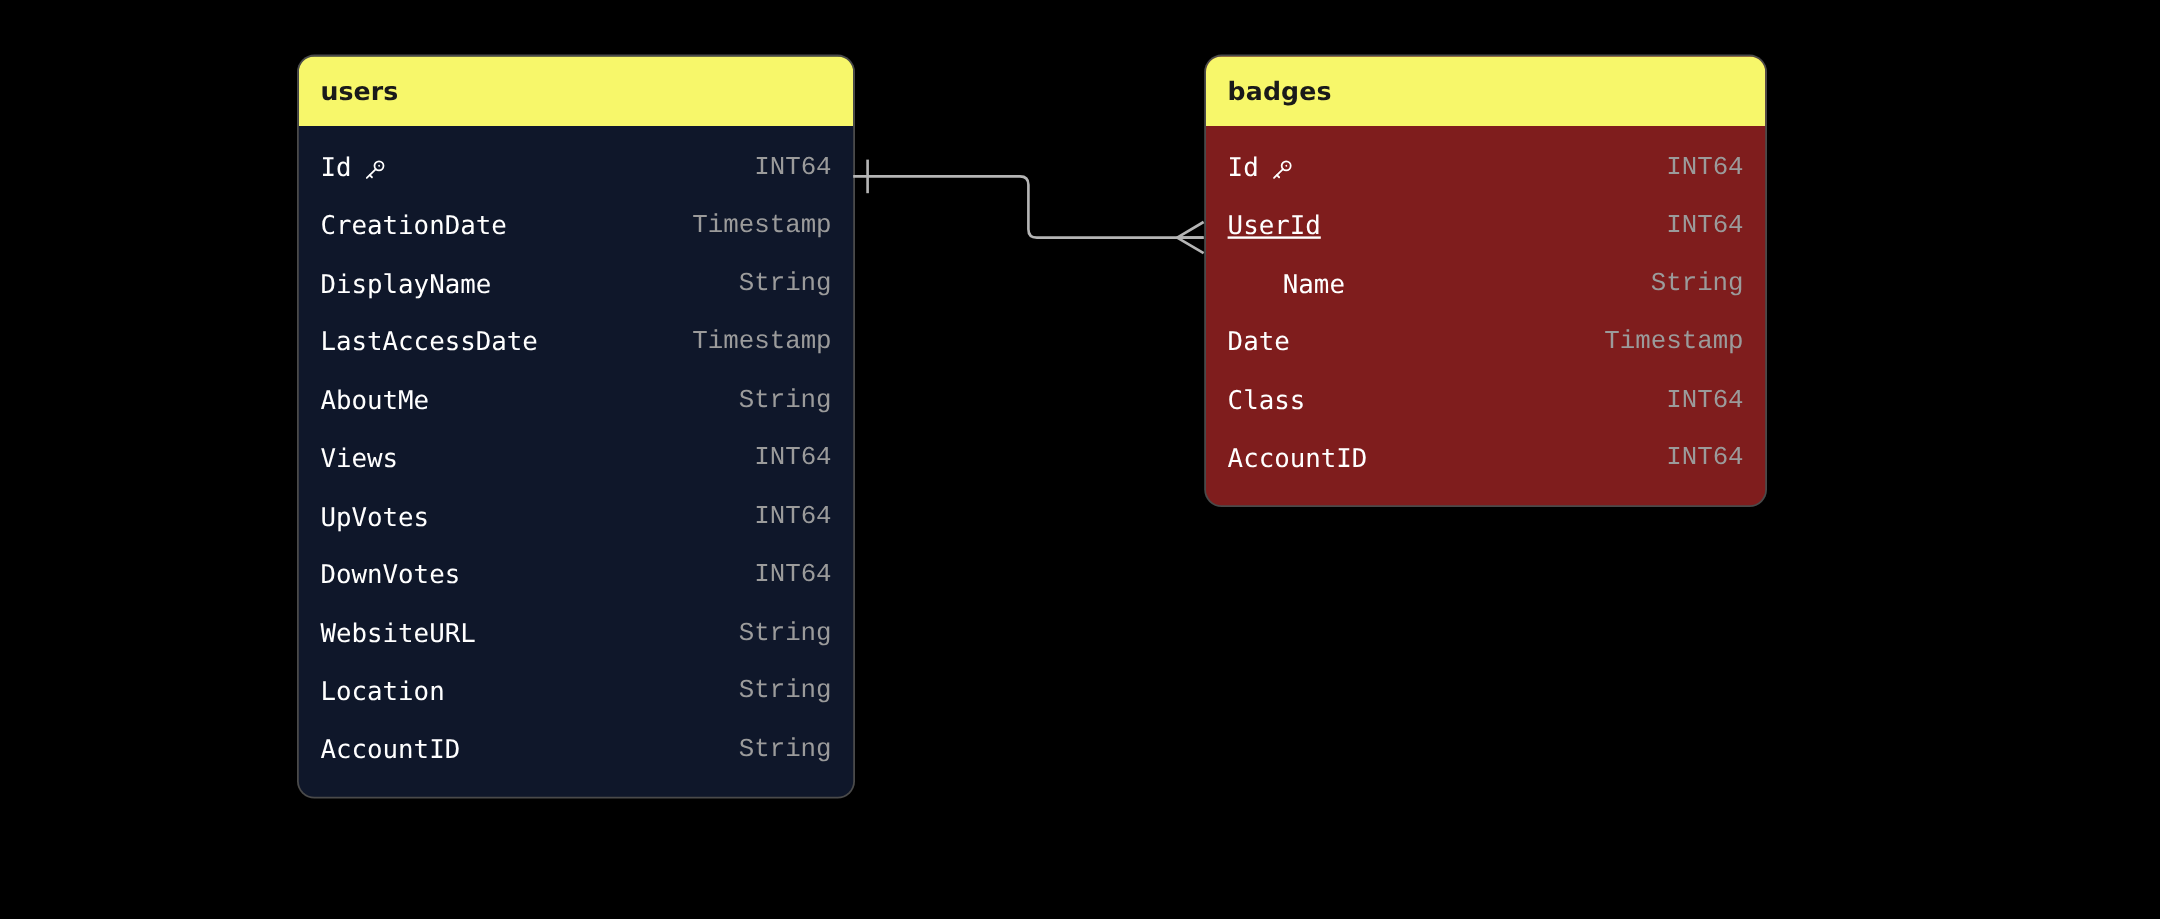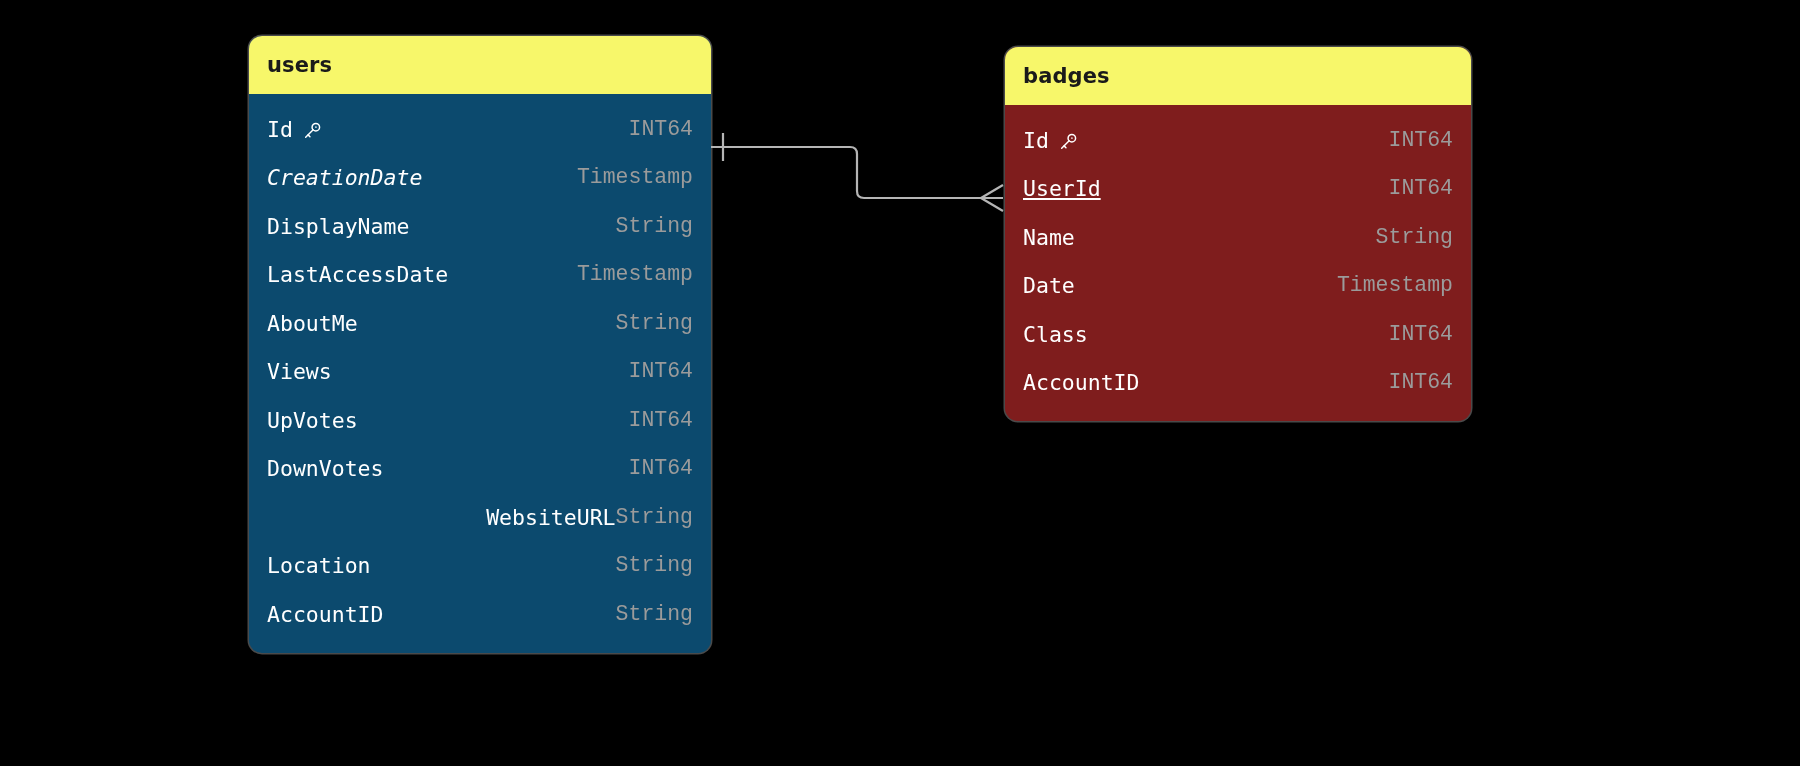--- a/index.html
+++ b/index.html
@@ -100,42 +100,42 @@
     height: 766px;
     pointer-events: none;
     overflow: visible;
   }
 </style>
 </head>
 <body style="background: rgb(0, 0, 0);">
 
 <div id="canvas">
 
-  <div class="entity" style="left: 249px; top: 36px; width: 462px; background: #0c4a6e; box-shadow: rgb(74, 74, 74) 0px 0px 0px 1.5px;">
+  <div class="entity" style="left: 249px; top: 47px; width: 462px; background: #0f172a; box-shadow: rgb(74, 74, 74) 0px 0px 0px 1.5px;">
       <div class="entity-header" style="height: 58px; background: rgb(247, 247, 106);">
         <span>users</span>
       </div>
       <div class="entity-body" style="padding-top: 11px; padding-bottom: 14px;">
         <div class="col-row" style="height: 48.5px;">
           <div class="col-name">
             <span style="color: rgb(255, 255, 255);">Id</span>
             <span class="key-icon">
               <svg width="21" height="21" viewBox="0 0 24 24" fill="none" stroke="#ffffff" stroke-width="1.7" stroke-linecap="round" stroke-linejoin="round">
                 <circle cx="15.8" cy="8.2" r="4.3"></circle>
                 <line x1="12.75" y1="11.25" x2="4.2" y2="19.8"></line>
                 <line x1="7.0" y1="17.0" x2="9.1" y2="19.1"></line>
                 <line x1="15.9" y1="8.1" x2="15.95" y2="8.15"></line>
               </svg>
             </span>
           </div>
           <div class="col-type" style="color: rgb(155, 155, 155);">INT64</div>
         </div>
         <div class="col-row" style="height: 48.5px;">
           <div class="col-name">
-            <span style="color: rgb(255, 255, 255); font-style: italic;">CreationDate</span>
+            <span style="color: rgb(255, 255, 255);">CreationDate</span>
           </div>
           <div class="col-type" style="color: rgb(155, 155, 155);">Timestamp</div>
         </div>
         <div class="col-row" style="height: 48.5px;">
           <div class="col-name">
             <span style="color: rgb(255, 255, 255);">DisplayName</span>
           </div>
           <div class="col-type" style="color: rgb(155, 155, 155);">String</div>
         </div>
         <div class="col-row" style="height: 48.5px;">
@@ -161,21 +161,21 @@
             <span style="color: rgb(255, 255, 255);">UpVotes</span>
           </div>
           <div class="col-type" style="color: rgb(155, 155, 155);">INT64</div>
         </div>
         <div class="col-row" style="height: 48.5px;">
           <div class="col-name">
             <span style="color: rgb(255, 255, 255);">DownVotes</span>
           </div>
           <div class="col-type" style="color: rgb(155, 155, 155);">INT64</div>
         </div>
-        <div class="col-row" style="height: 48.5px; justify-content: flex-end;">
+        <div class="col-row" style="height: 48.5px;">
           <div class="col-name">
             <span style="color: rgb(255, 255, 255);">WebsiteURL</span>
           </div>
           <div class="col-type" style="color: rgb(155, 155, 155);">String</div>
         </div>
         <div class="col-row" style="height: 48.5px;">
           <div class="col-name">
             <span style="color: rgb(255, 255, 255);">Location</span>
           </div>
           <div class="col-type" style="color: rgb(155, 155, 155);">String</div>
@@ -208,21 +208,21 @@
           <div class="col-type" style="color: rgb(155, 155, 155);">INT64</div>
         </div>
         <div class="col-row" style="height: 48.5px;">
           <div class="col-name">
             <span style="color: rgb(255, 255, 255); text-decoration: underline;">UserId</span>
           </div>
           <div class="col-type" style="color: rgb(155, 155, 155);">INT64</div>
         </div>
         <div class="col-row" style="height: 48.5px;">
           <div class="col-name">
-            <span style="color: rgb(255, 255, 255);">Name</span>
+            <span style="color: rgb(255, 255, 255); margin-left: 46px;">Name</span>
           </div>
           <div class="col-type" style="color: rgb(155, 155, 155);">String</div>
         </div>
         <div class="col-row" style="height: 48.5px;">
           <div class="col-name">
             <span style="color: rgb(255, 255, 255);">Date</span>
           </div>
           <div class="col-type" style="color: rgb(155, 155, 155);">Timestamp</div>
         </div>
         <div class="col-row" style="height: 48.5px;">

